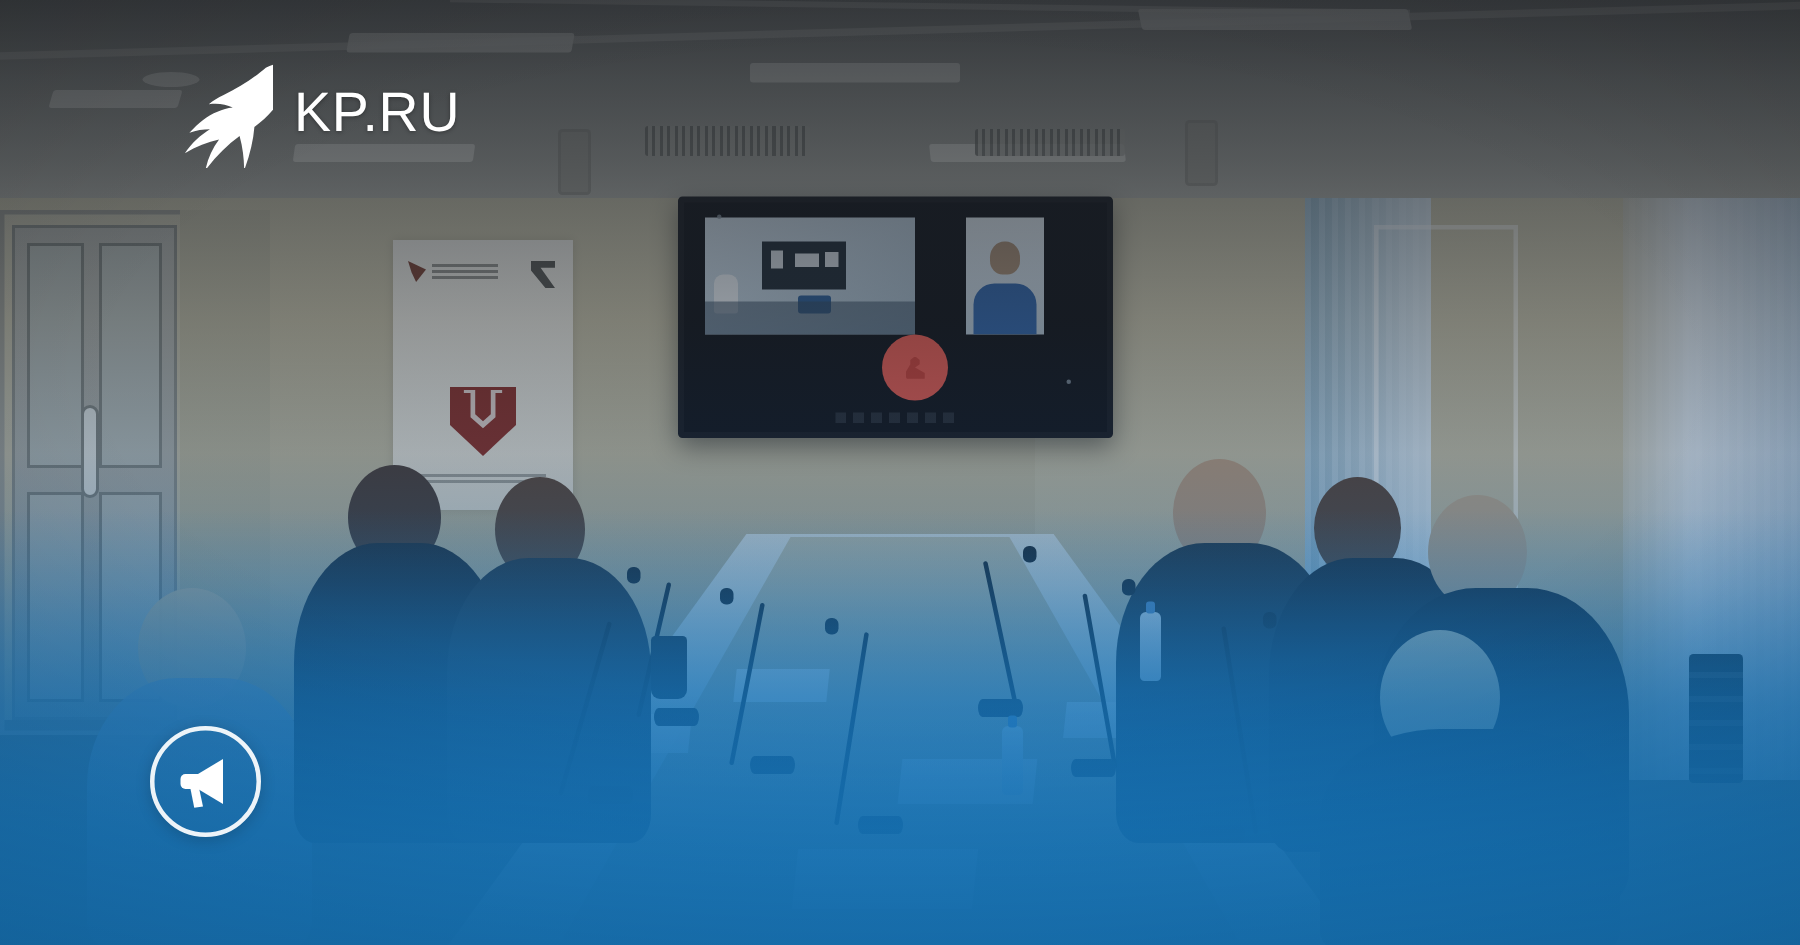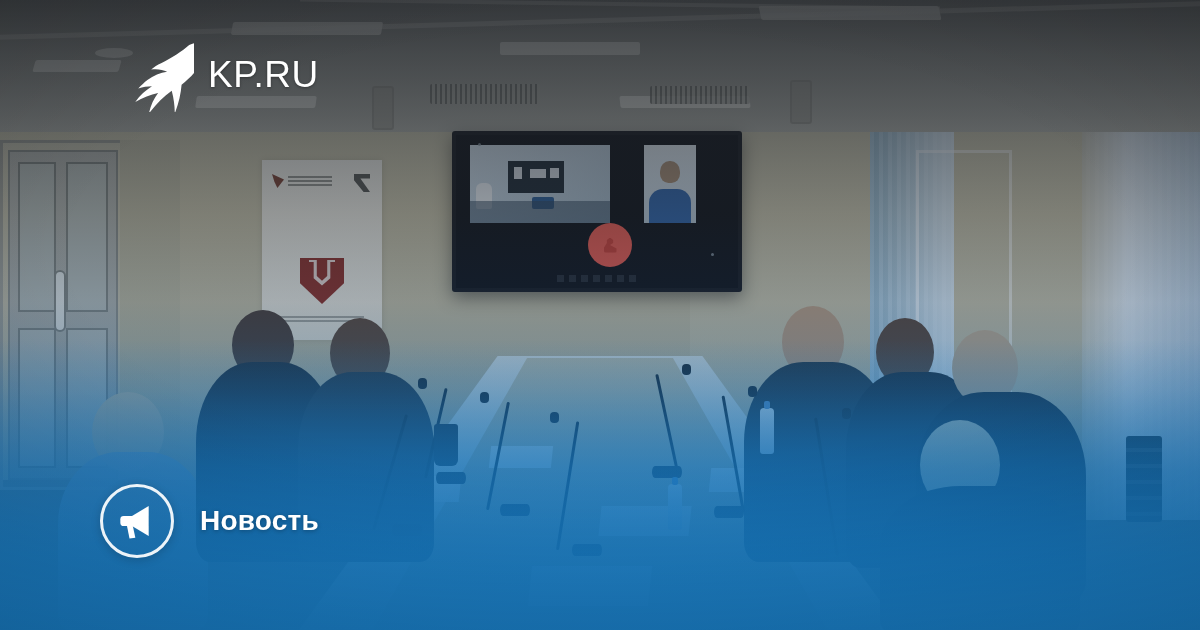--- a/index.html
+++ b/index.html
@@ -186,21 +186,21 @@
     background:linear-gradient(180deg,rgba(21,116,186,0) 0%,rgba(20,118,190,.55) 45%,rgba(24,124,196,.88) 100%);
     mix-blend-mode:normal;
   }
   .vignette{
     position:absolute;inset:0;
     background:radial-gradient(115% 90% at 50% 40%,rgba(0,0,0,0) 38%,rgba(0,0,0,.30) 100%);
   }
 
   
   .logo{
-    position:absolute;left:116px;top:36px;
+    position:absolute;left:104px;top:36px;
     display:flex;align-items:center;gap:14px;
   }
   .logo-bird{width:78px;height:76px;display:block;}
   .logo-text{
     color:#ffffff;font-size:37px;letter-spacing:.5px;font-weight:400;line-height:1;
     text-shadow:0 1px 3px rgba(0,0,0,.35);
   }
 
   .headline{
     position:absolute;left:94px;top:196px;width:900px;
@@ -376,16 +376,15 @@
 
 
   <div class="badge">
     <span class="badge-circle">
       <svg class="badge-icon" viewBox="0 0 48 48" aria-hidden="true">
         <path fill="#ffffff" d="M38 6v36L18 30V18L38 6z"></path>
         <path fill="#ffffff" d="M8 18h12v12H8a4 4 0 0 1-4-4v-4a4 4 0 0 1 4-4z"></path>
         <path fill="#ffffff" d="M12 30h7l3 14-7 1-3-15z"></path>
       </svg>
     </span>
-    <span class="badge-label">Новость</span>
   </div>
 
 </div>
 
 </body></html>

